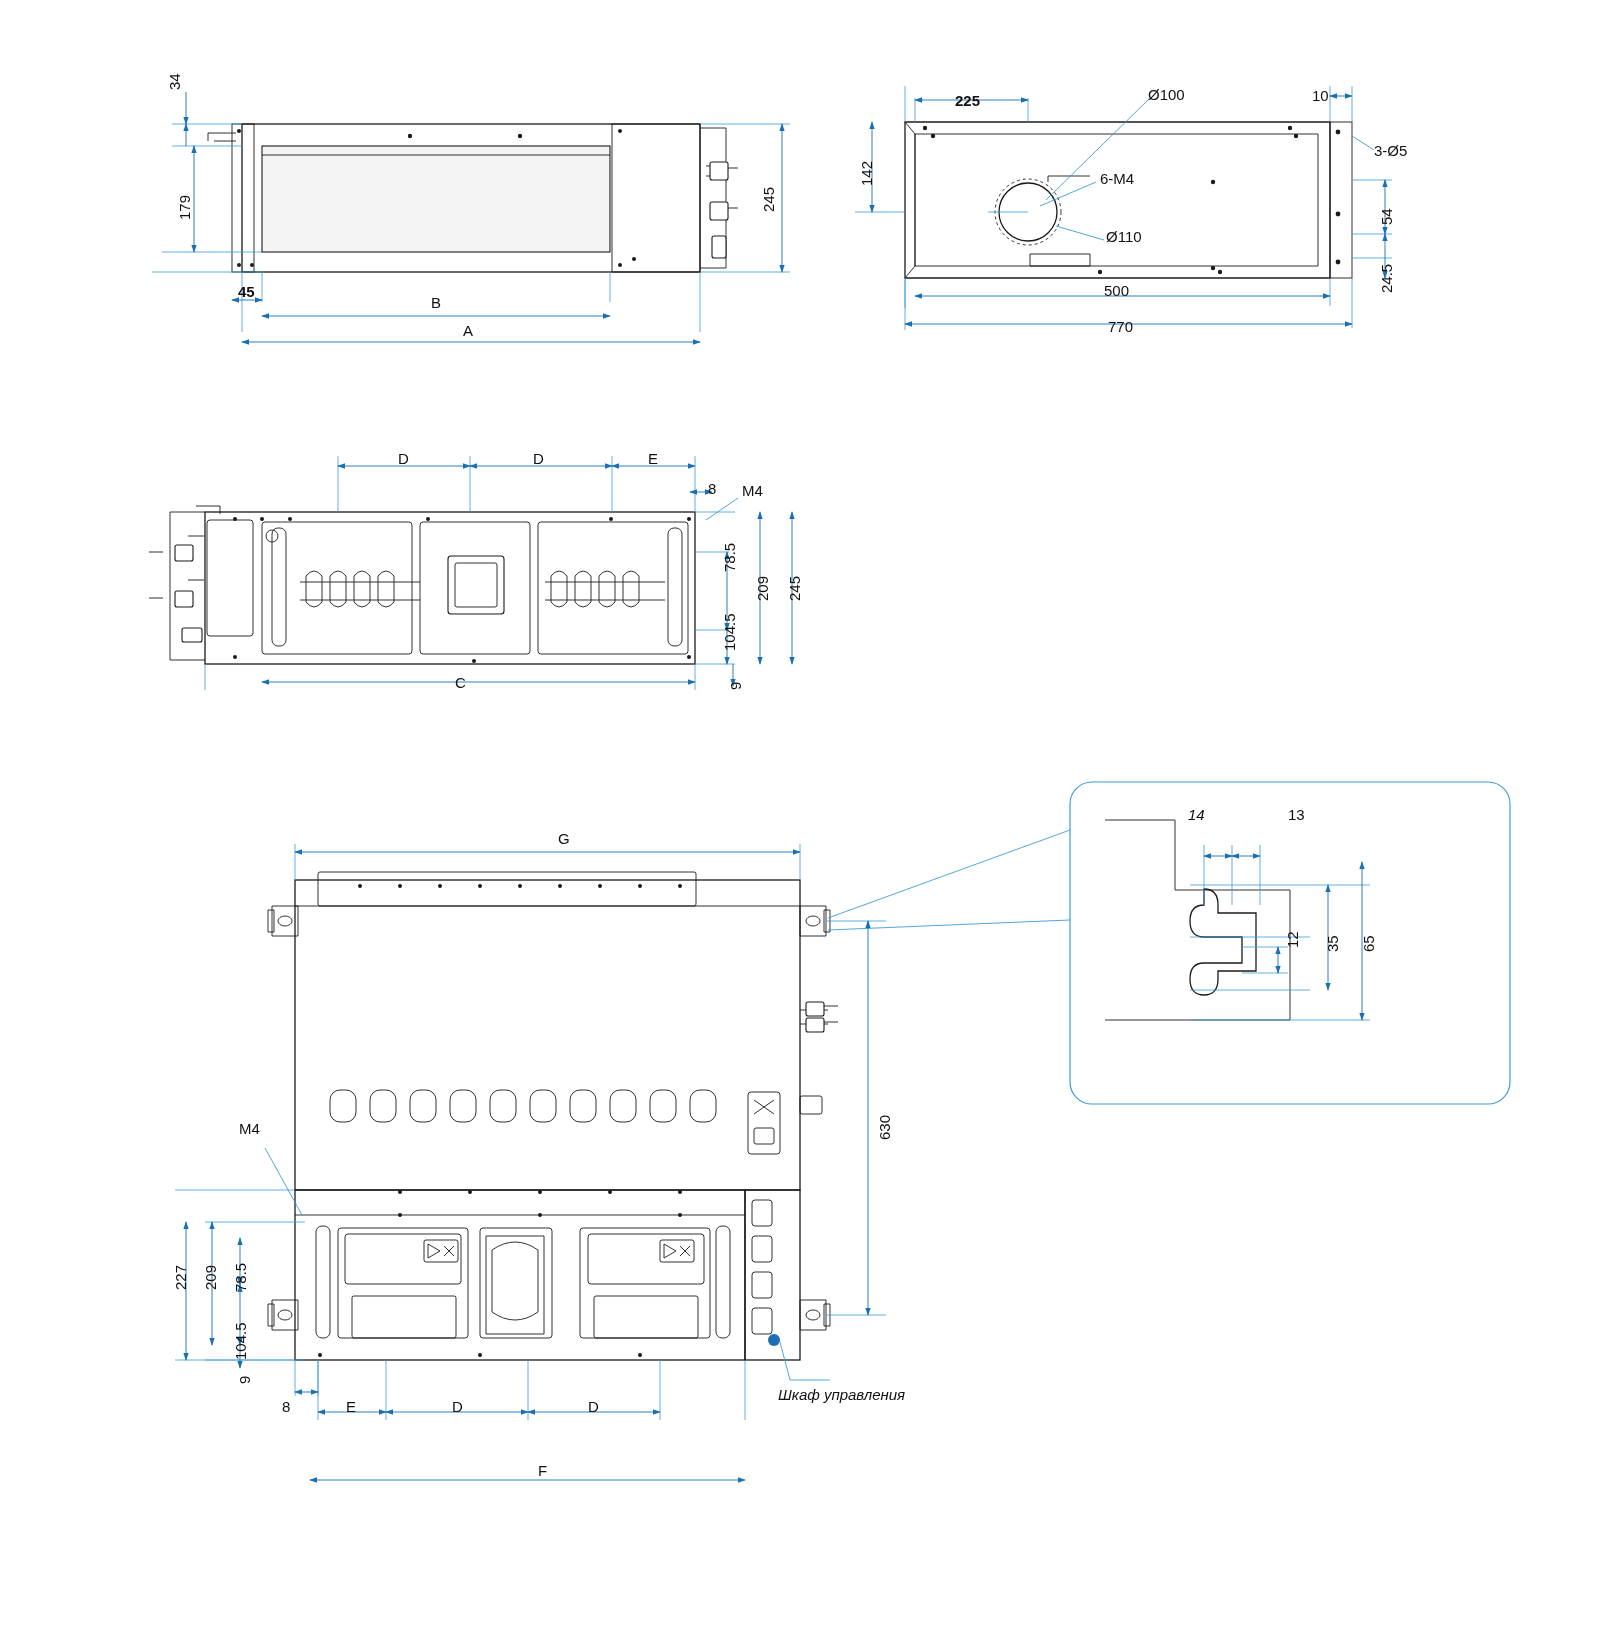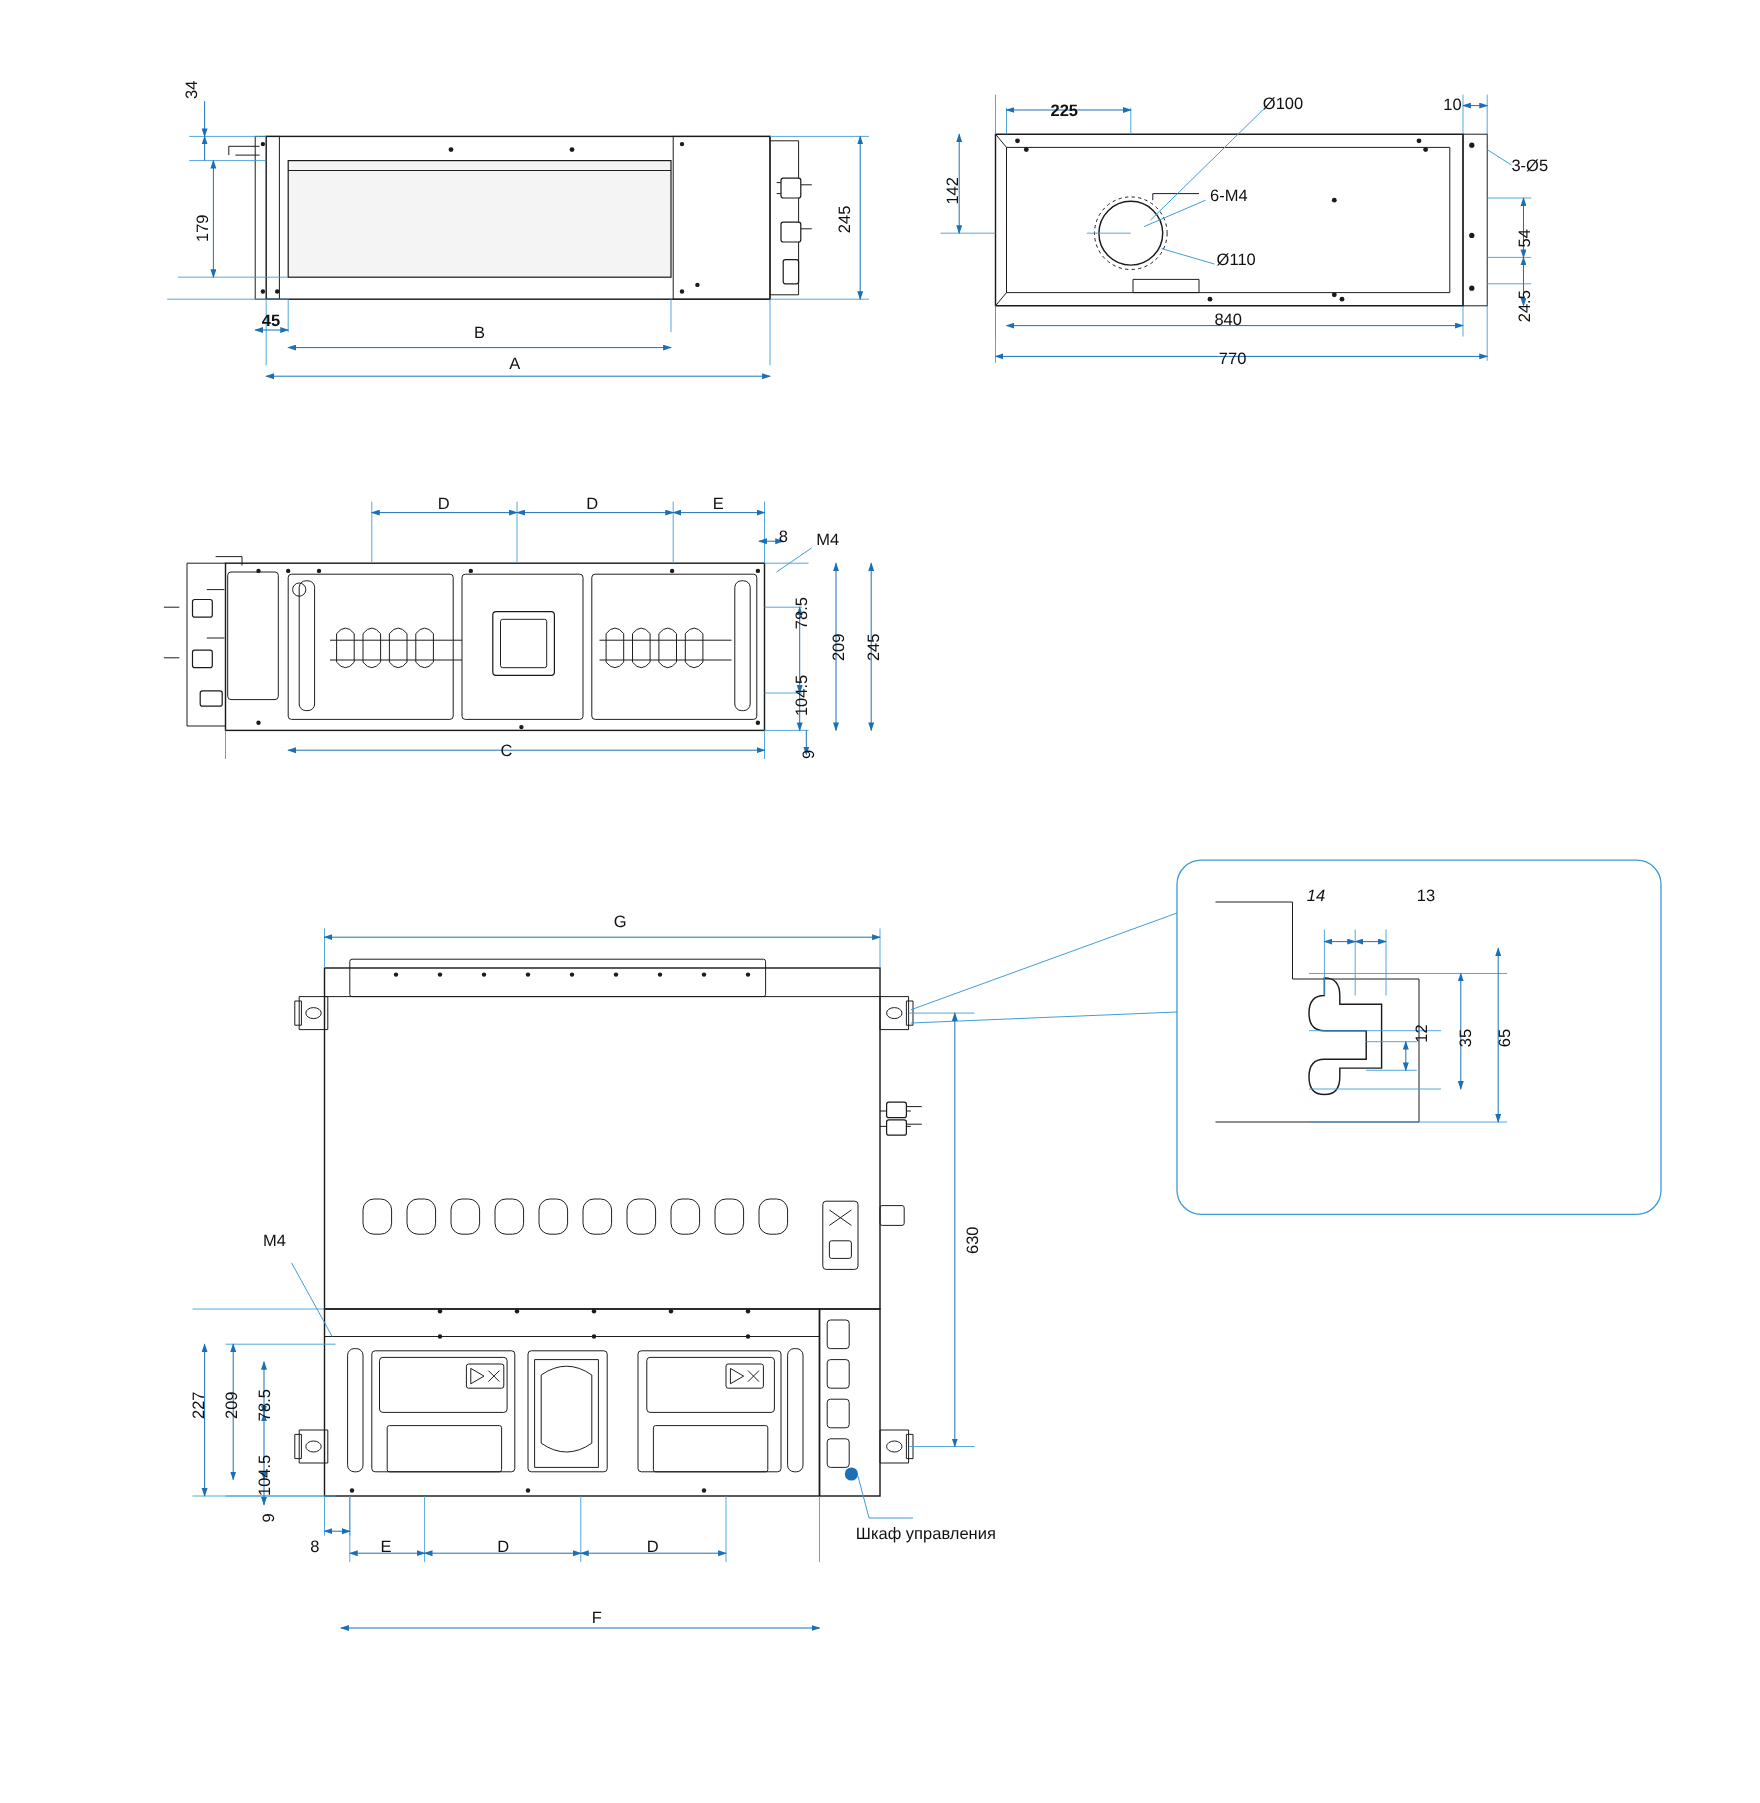--- a/index.html
+++ b/index.html
@@ -313,21 +313,21 @@
   <div class="lbl" style="left:760px;top:212px;transform:rotate(-90deg);transform-origin:left top;">245</div>
   <div class="lbl" style="left:238px;top:283px;font-weight:bold;">45</div>
   <div class="lbl" style="left:431px;top:294px;">B</div>
   <div class="lbl" style="left:463px;top:322px;">A</div>
 
   <div class="lbl" style="left:955px;top:92px;font-weight:bold;">225</div>
   <div class="lbl" style="left:858px;top:186px;transform:rotate(-90deg);transform-origin:left top;">142</div>
   <div class="lbl" style="left:1312px;top:87px;">10</div>
   <div class="lbl" style="left:1378px;top:225px;transform:rotate(-90deg);transform-origin:left top;">54</div>
   <div class="lbl" style="left:1378px;top:293px;transform:rotate(-90deg);transform-origin:left top;">24.5</div>
-  <div class="lbl" style="left:1104px;top:282px;">840</div>
+  <div class="lbl" style="left:1104px;top:282px;">500</div>
   <div class="lbl" style="left:1108px;top:318px;">770</div>
   <div class="lbl" style="left:1148px;top:86px;text-align:center;">Ø100</div>
   <div class="lbl" style="left:1100px;top:170px;">6-M4</div>
   <div class="lbl" style="left:1106px;top:228px;">Ø110</div>
   <div class="lbl" style="left:1374px;top:142px;">3-Ø5</div>
 
   <div class="lbl" style="left:398px;top:450px;">D</div>
   <div class="lbl" style="left:533px;top:450px;">D</div>
   <div class="lbl" style="left:648px;top:450px;">E</div>
   <div class="lbl" style="left:708px;top:480px;">8</div>
@@ -345,21 +345,21 @@
   <div class="lbl" style="left:202px;top:1290px;transform:rotate(-90deg);transform-origin:left top;">209</div>
   <div class="lbl" style="left:232px;top:1292px;transform:rotate(-90deg);transform-origin:left top;">78.5</div>
   <div class="lbl" style="left:232px;top:1360px;transform:rotate(-90deg);transform-origin:left top;">104.5</div>
   <div class="lbl" style="left:236px;top:1384px;transform:rotate(-90deg);transform-origin:left top;">9</div>
   <div class="lbl" style="left:282px;top:1398px;">8</div>
   <div class="lbl" style="left:346px;top:1398px;">E</div>
   <div class="lbl" style="left:452px;top:1398px;">D</div>
   <div class="lbl" style="left:588px;top:1398px;">D</div>
   <div class="lbl" style="left:538px;top:1462px;">F</div>
   <div class="lbl" style="left:239px;top:1120px;">M4</div>
-  <div class="lbl cap" style="left:778px;top:1386px;">Шкаф управления</div>
+  <div class="lbl cap" style="left:778px;top:1386px;font-style:italic;">Шкаф управления</div>
 
   <div class="lbl" style="left:1188px;top:806px;font-style:italic;">14</div>
   <div class="lbl" style="left:1240px;top:806px;margin-left:48px;">13</div>
   <div class="lbl" style="left:1284px;top:948px;transform:rotate(-90deg);transform-origin:left top;">12</div>
   <div class="lbl" style="left:1324px;top:952px;transform:rotate(-90deg);transform-origin:left top;">35</div>
   <div class="lbl" style="left:1360px;top:952px;transform:rotate(-90deg);transform-origin:left top;">65</div>
 
 </div>
 
 </body></html>

